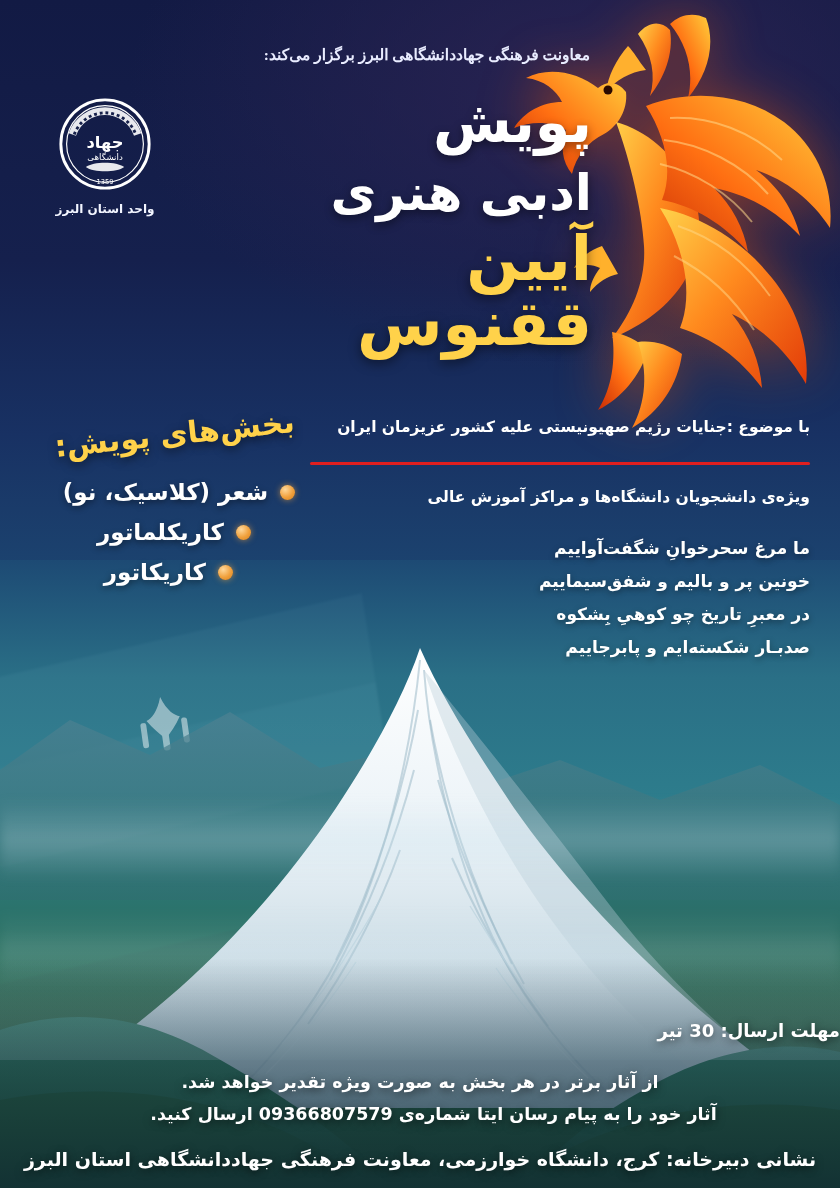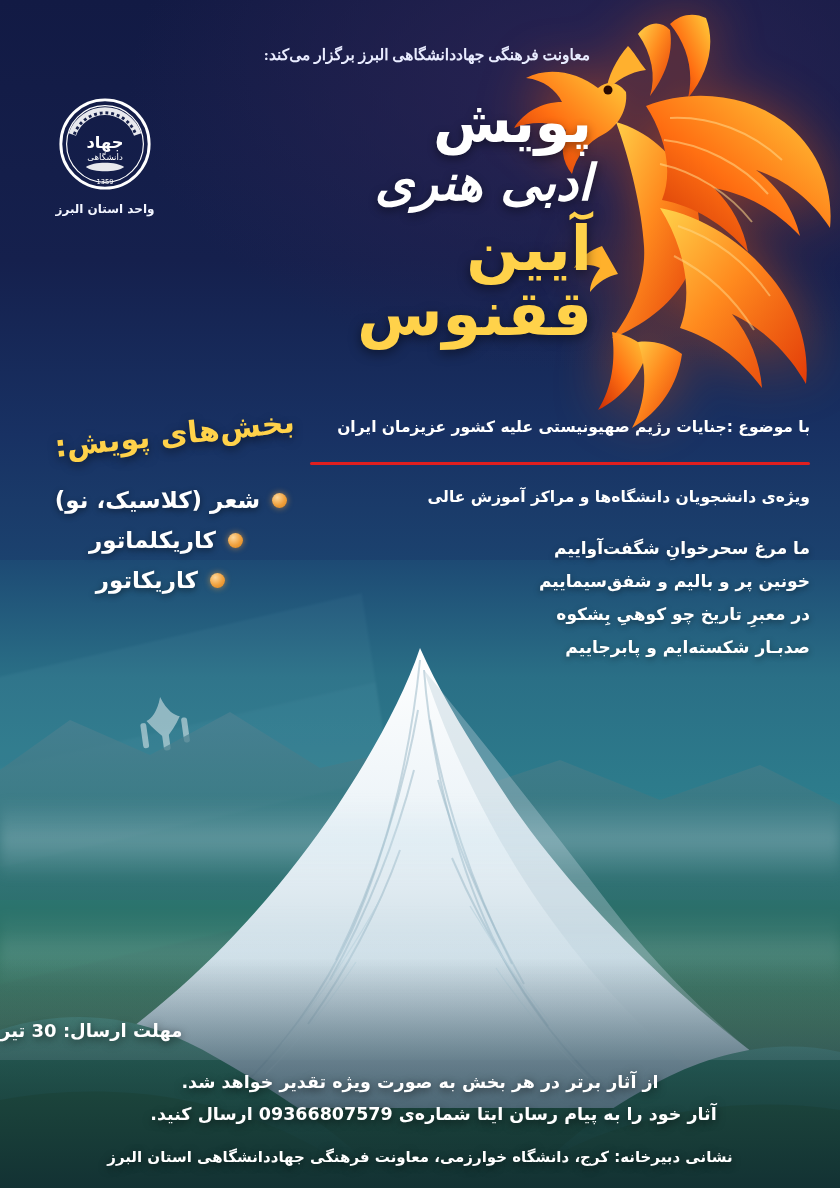--- a/index.html
+++ b/index.html
@@ -148,21 +148,21 @@
     direction: rtl;
   }
   .t1, .t2 {
     color: #ffffff;
     font-weight: bold;
     font-size: 57px;
     line-height: 1.08;
     letter-spacing: -1px;
     text-shadow: 0 3px 10px rgba(0,0,0,.45);
   }
-  .t2 { font-size: 50px; margin-top: 2px; font-style: italic; }
+  .t2 { font-size: 50px; margin-top: 12px; }
   .t3 {
     margin-top: 6px;
     color: #ffd24a;
     font-weight: bold;
     font-size: 62px;
     line-height: 1.05;
     text-shadow: 0 3px 12px rgba(0,0,0,.5);
   }
 
   
@@ -227,21 +227,21 @@
     transform: rotate(-6deg);
     text-shadow: 0 3px 10px rgba(0,0,0,.5);
   }
   .sections-list {
     position: absolute;
     right: 545px;
     top: 472px;
     width: 262px;
     direction: rtl;
     list-style: none;
-    margin: 8px;
+    margin: 0;
     padding: 0;
   }
   .sections-list li {
     display: flex;
     align-items: center;
     justify-content: flex-start;
     gap: 12px;
     height: 40px;
     color: #ffffff;
     font-size: 23px;
@@ -258,21 +258,21 @@
   }
   .sections-list li.indent-1 { padding-right: 24px; }
   .sections-list li.indent-2 { padding-right: 44px; }
   .sections-list li.indent-3 { padding-right: 62px; }
 
   
   .deadline {
     position: absolute;
     right: 0; left: 0;
     top: 1020px;
-    text-align: left;
+    text-align: right;
     color: #ffffff;
     font-size: 18px;
     font-weight: bold;
     direction: rtl;
     text-shadow: 0 2px 8px rgba(0,0,0,.6);
   }
   .note1 {
     position: absolute;
     right: 0; left: 0;
     top: 1062px;
@@ -295,21 +295,21 @@
     direction: rtl;
     text-shadow: 0 2px 8px rgba(0,0,0,.6);
     padding-left: 27px;
   }
   .address {
     position: absolute;
     right: 0; left: 0;
     top: 1148px;
     text-align: center;
     color: #ffffff;
-    font-size: 15px;
+    font-size: 19px;
     font-weight: bold;
     direction: rtl;
     text-shadow: 0 2px 8px rgba(0,0,0,.6);
   }
 </style>
 </head>
 <body>
 
 <div class="poster">
 

